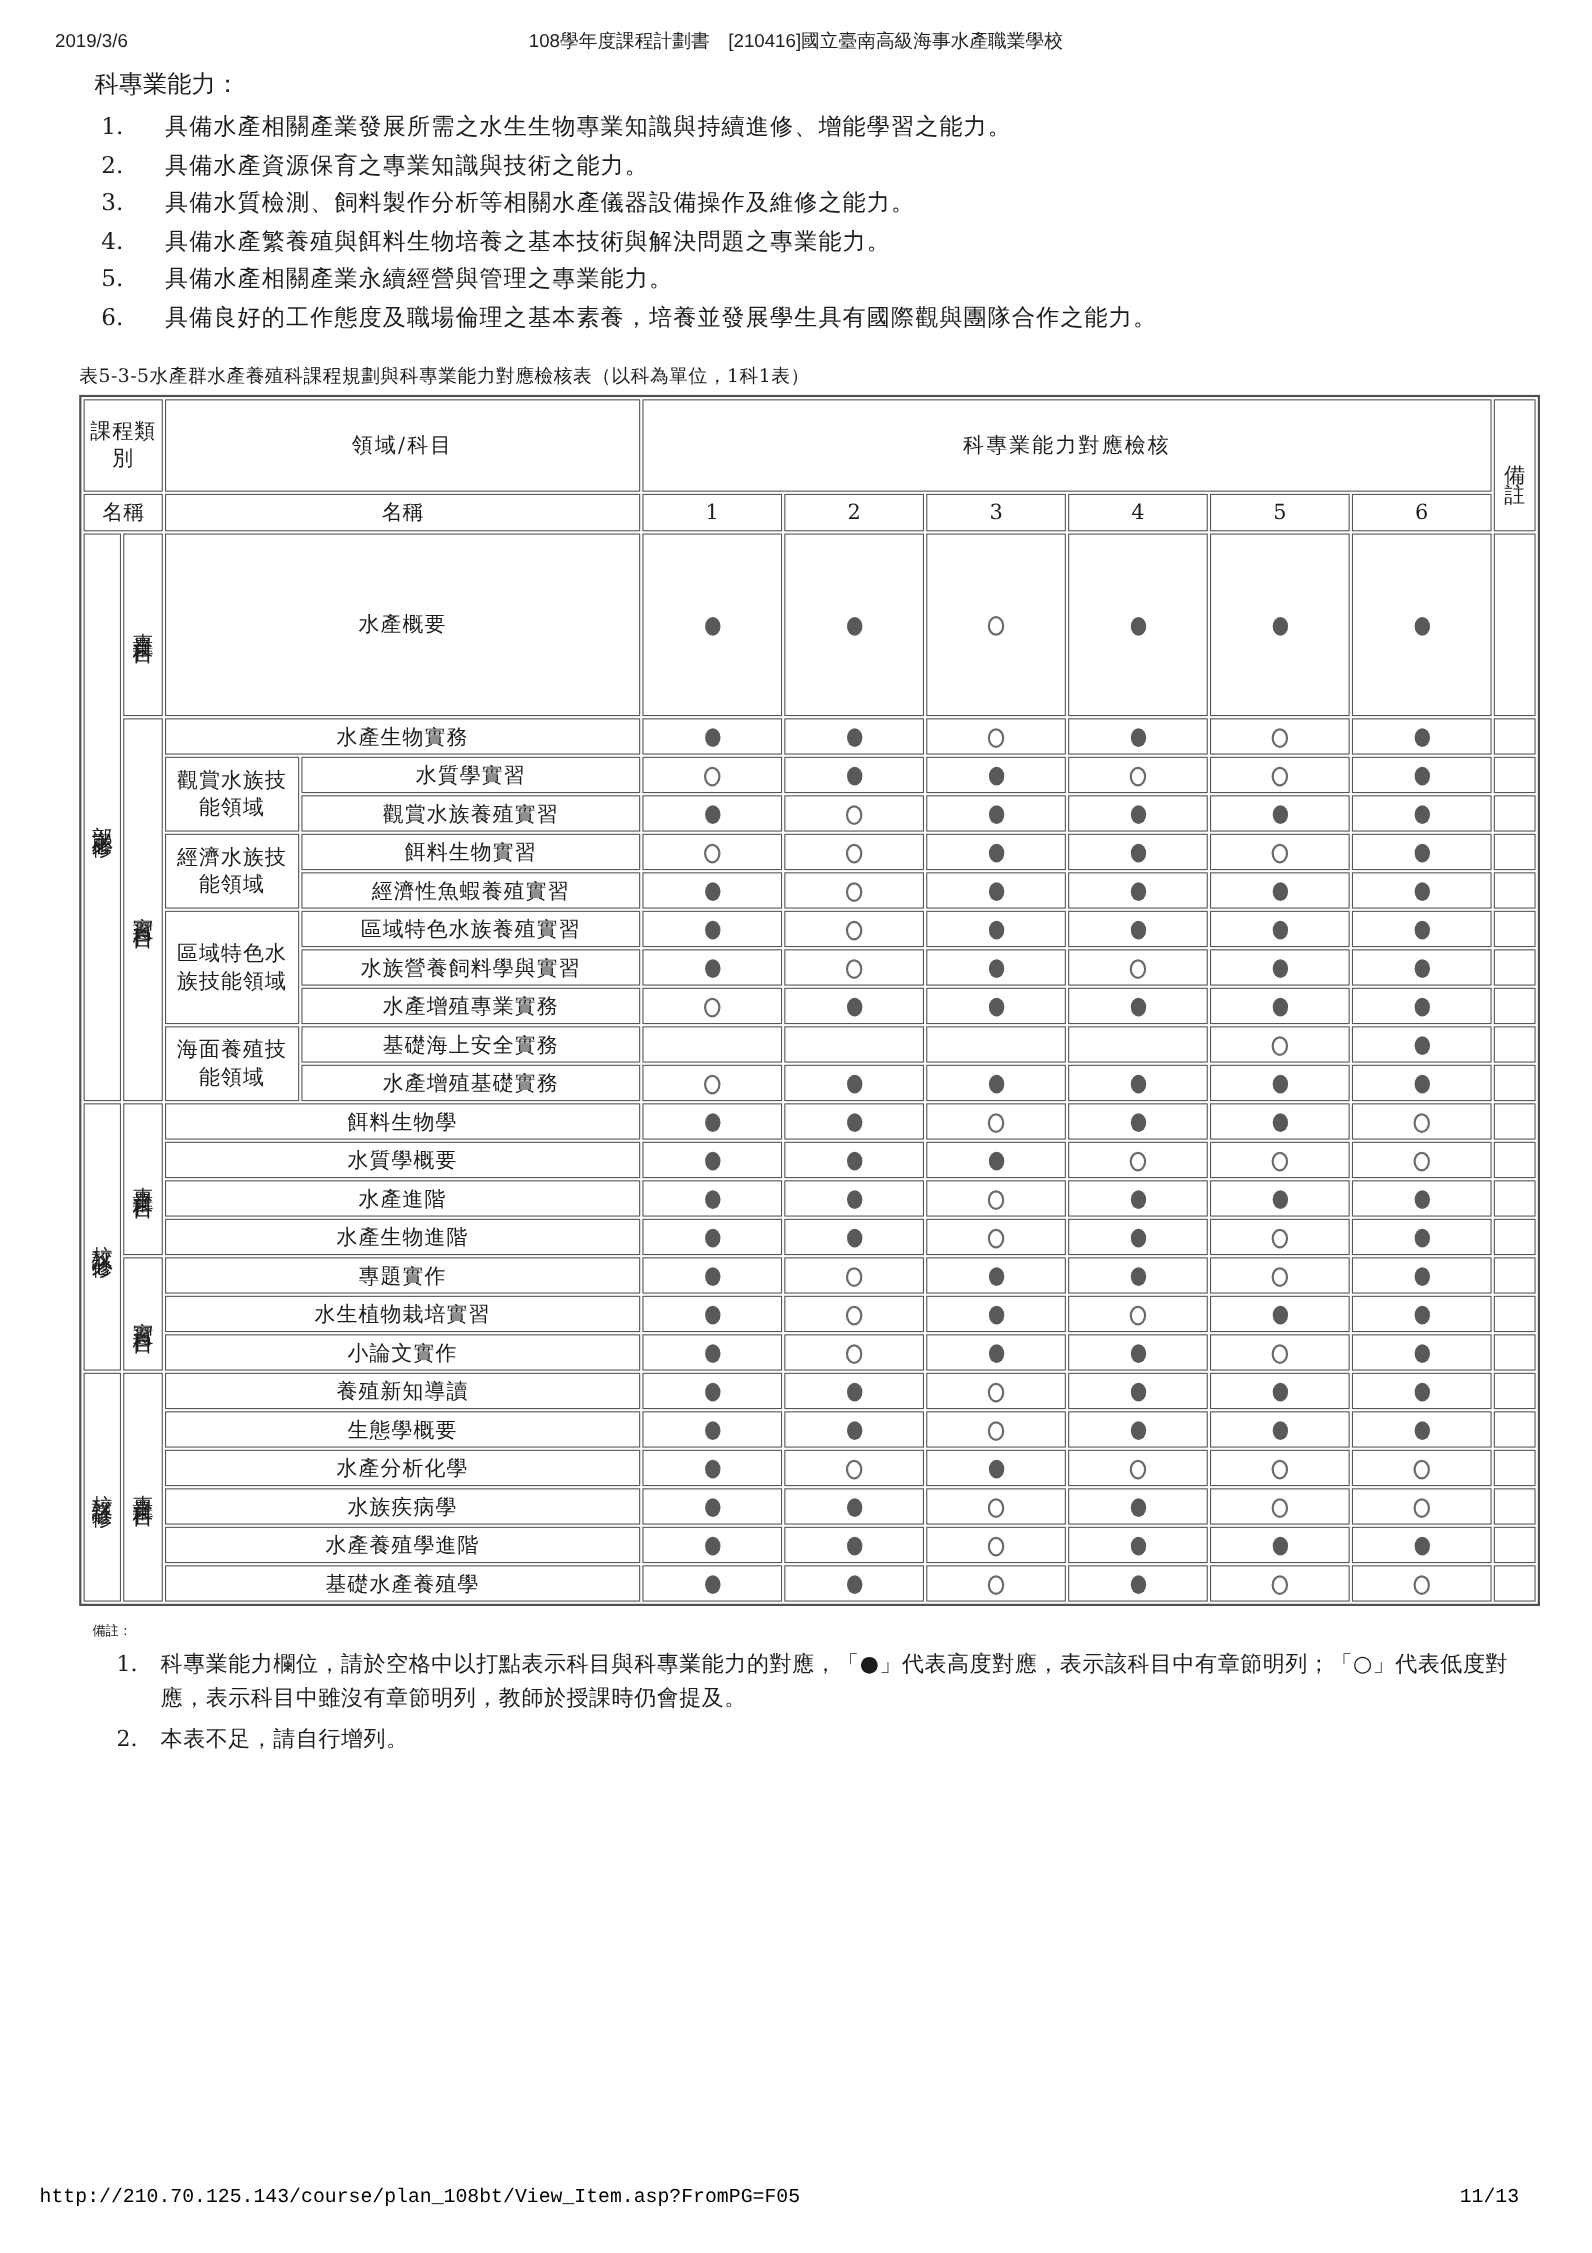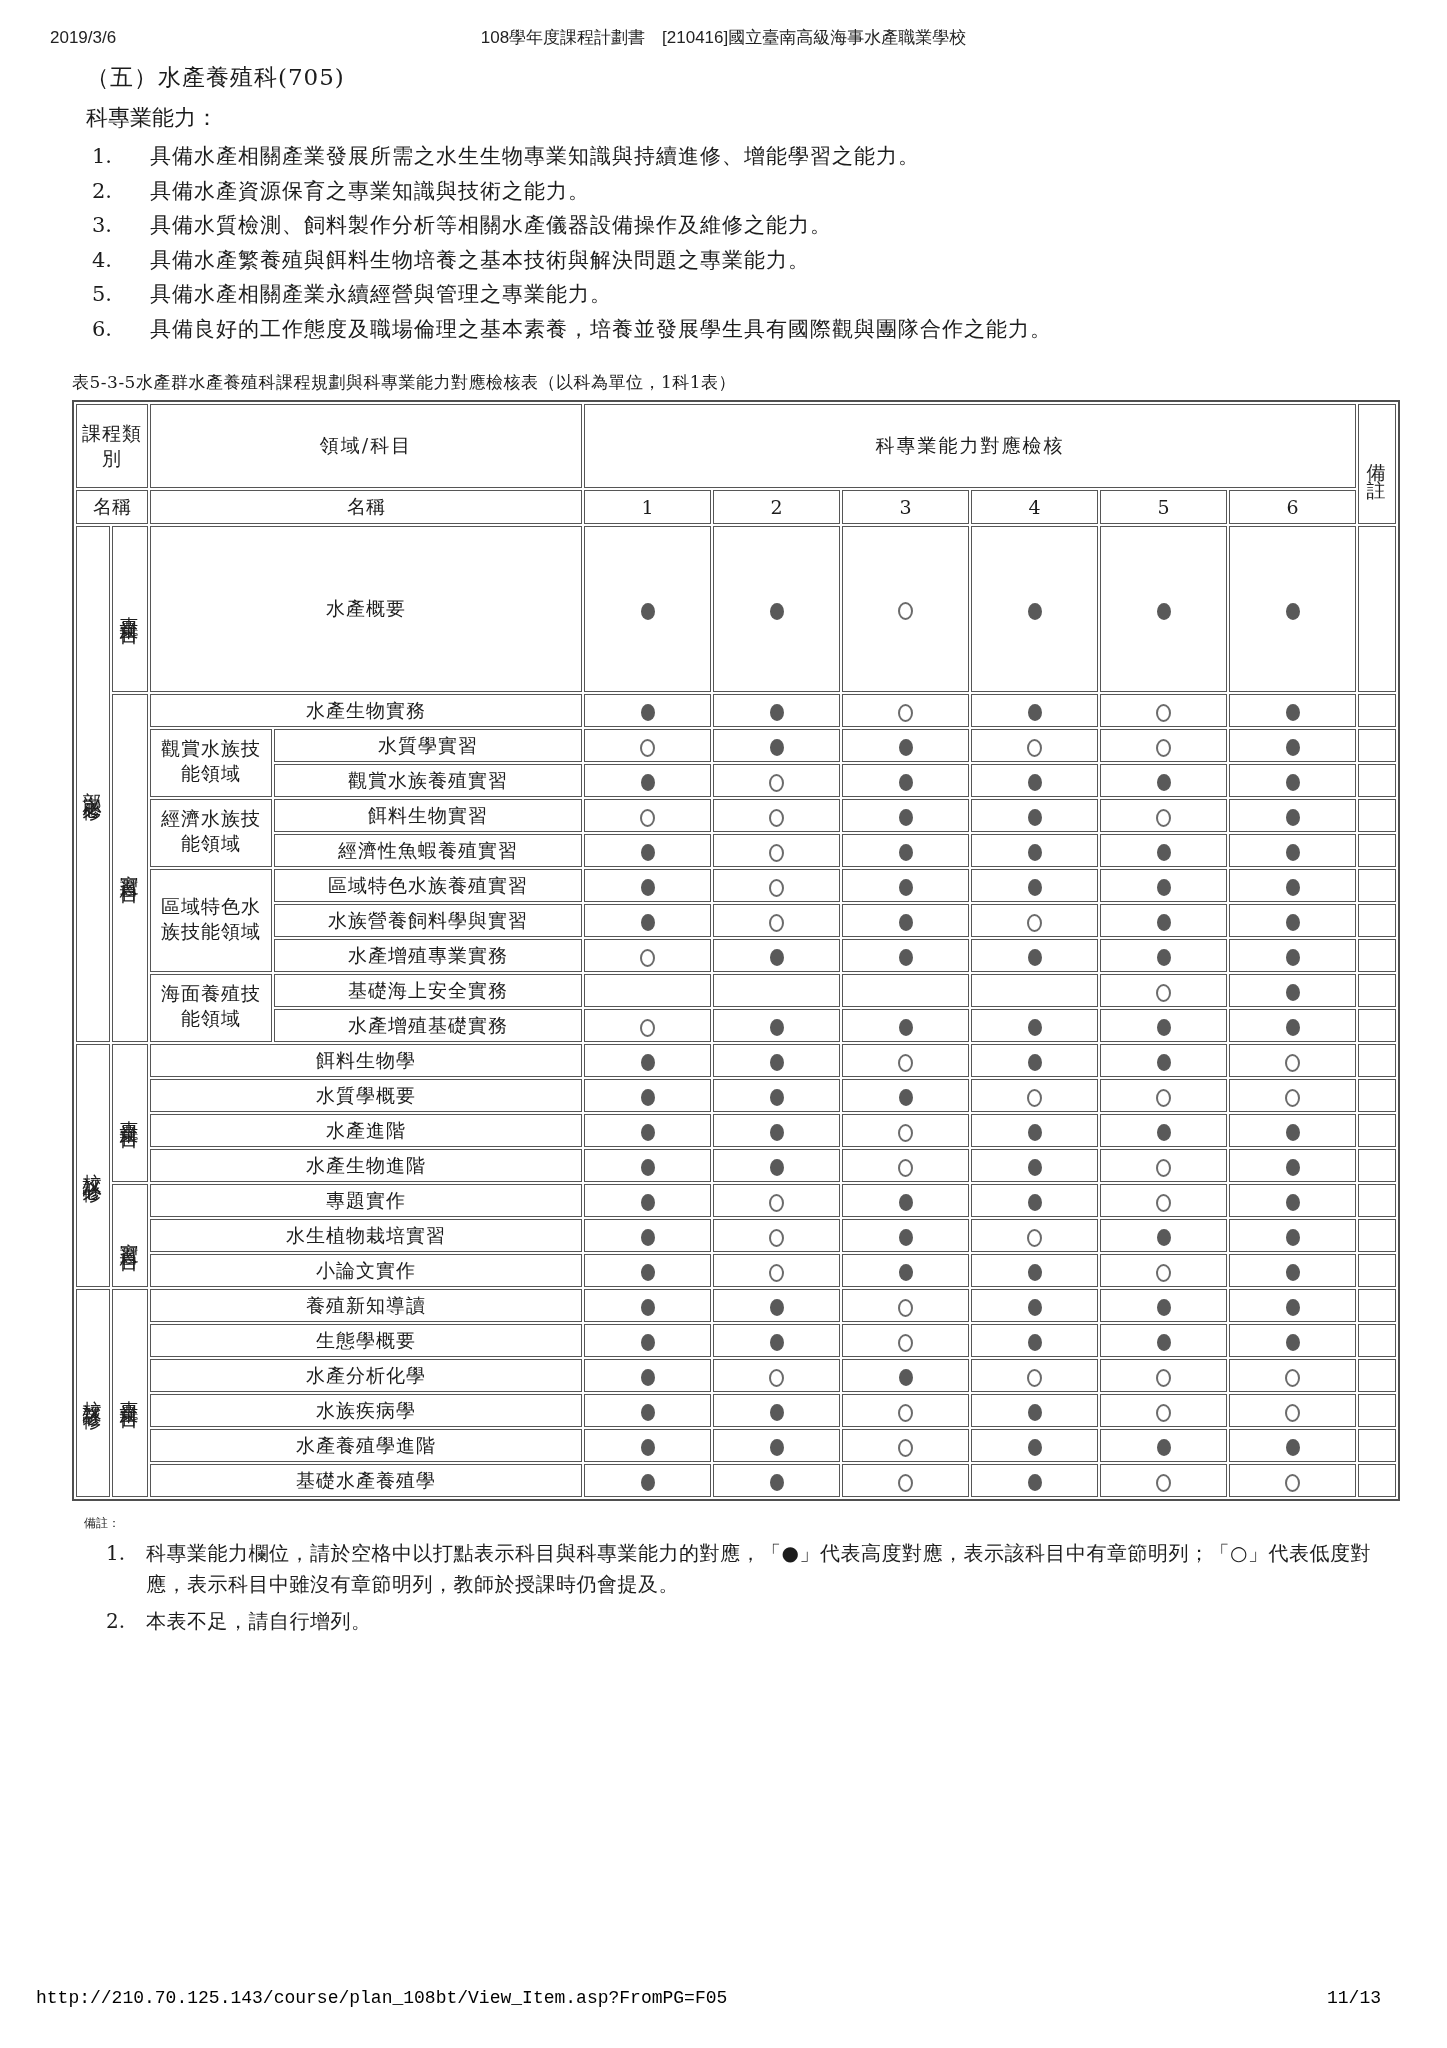--- a/index.html
+++ b/index.html
@@ -45,21 +45,21 @@
   th.h2{height:34px;}
   th.cat-head{line-height:1.3;letter-spacing:1px;}
   th.remark-head{
     writing-mode:vertical-rl;text-orientation:upright;letter-spacing:16px;
     padding-top:14px;font-size:19px;
   }
   td.cat, td.sub{
     writing-mode:vertical-rl;text-orientation:upright;letter-spacing:4px;
     text-align:center;padding:4px 0;
   }
-  td.dom{text-align:left;padding:2px 6px;line-height:1.3;letter-spacing:1px;font-family:Liberation Mono, monospace;}
+  td.dom{text-align:left;padding:2px 6px;line-height:1.3;letter-spacing:1px;}
   td.subj{text-align:left;padding:2px 9px;letter-spacing:1px;white-space:nowrap;}
   tr.body-row{height:33px;}
   tr.tall-row{height:166px;}
   .dot{display:inline-block;border-radius:50%;vertical-align:middle;}
   .dot.filled{width:14px;height:17px;background:#595959;}
   .dot.empty{width:11px;height:14px;background:#fff;border:2px solid #6b6b6b;}
   
   .notes{margin-top:14px;font-size:20px;}
   .notes-label{font-size:12px;margin-left:12px;}
   .note-item{display:flex;margin-left:34px;margin-top:6px;line-height:1.55;}
@@ -70,21 +70,20 @@
 <body>
 
 <div class="page-header">
   <div class="date">2019/3/6</div>
   <div class="doc-title">108學年度課程計劃書　[210416]國立臺南高級海事水產職業學校</div>
   <div class="spacer"></div>
 </div>
 
 <div class="content">
   <div class="intro">
-    <p class="section-title">（五）水產養殖科(705)</p>
     <p class="subtitle">科專業能力：</p>
     <div class="ability-list">
       <div class="ability-item">
           <span class="num">1.</span>
           <span class="txt">具備水產相關產業發展所需之水生生物專業知識與持續進修、增能學習之能力。</span>
         </div>
       <div class="ability-item">
           <span class="num">2.</span>
           <span class="txt">具備水產資源保育之專業知識與技術之能力。</span>
         </div>

